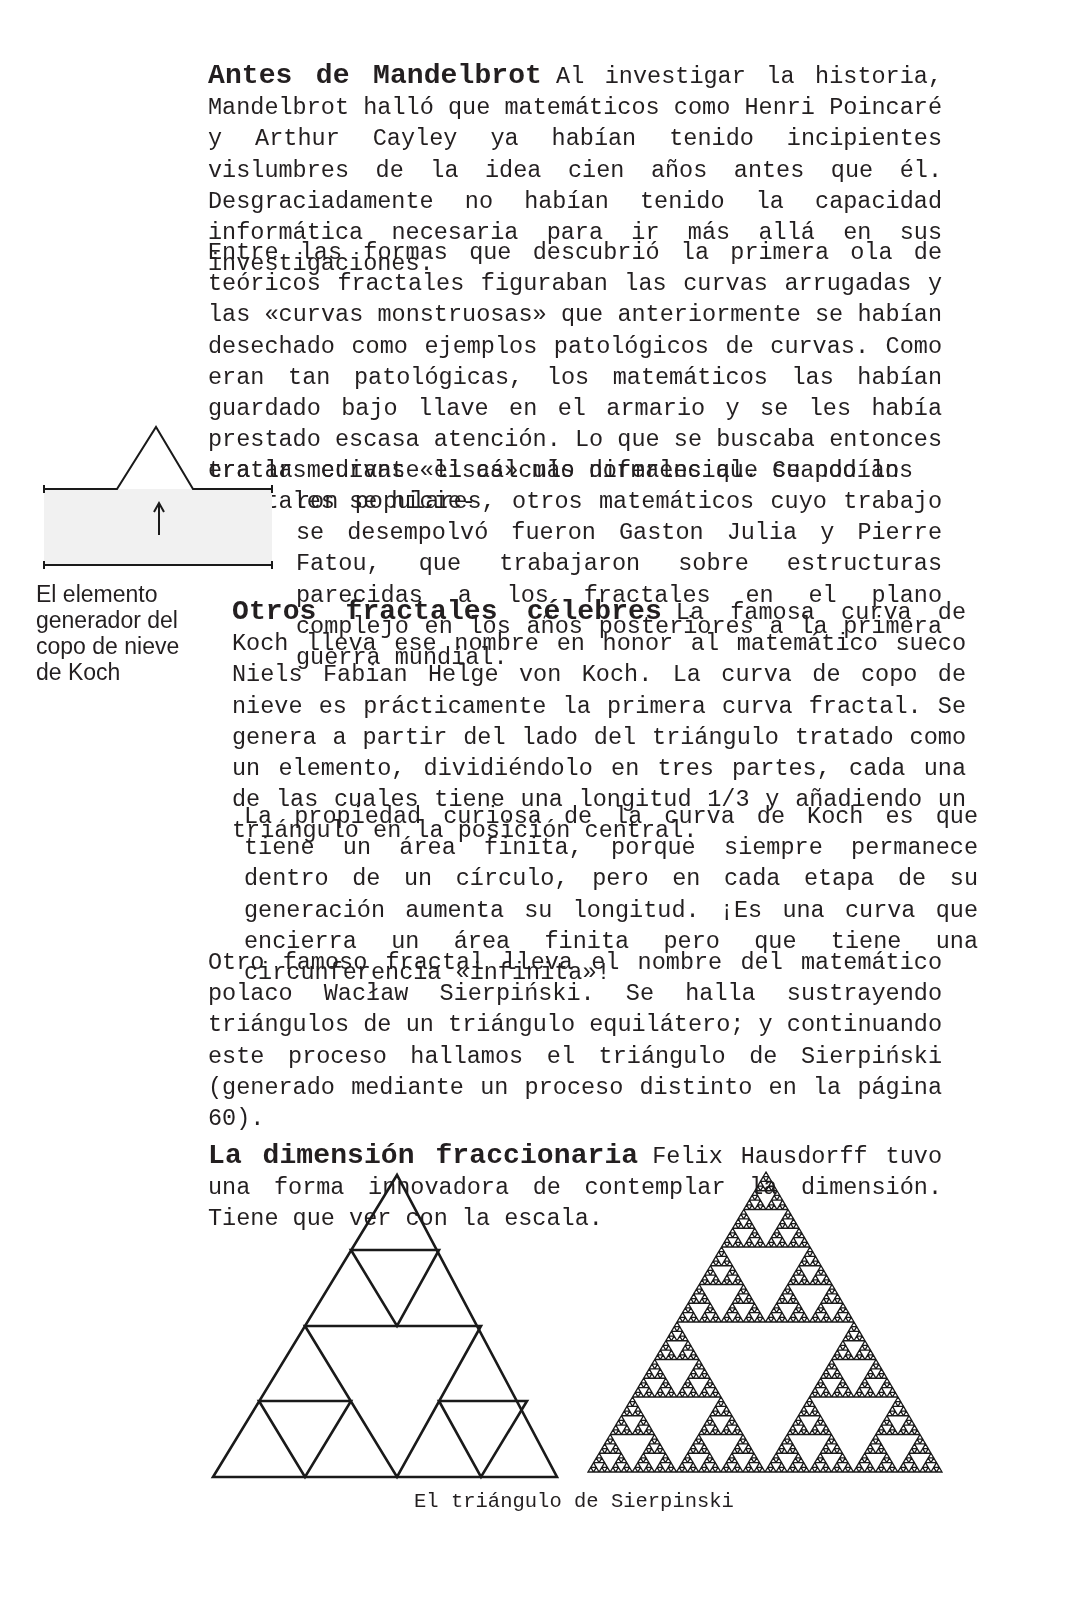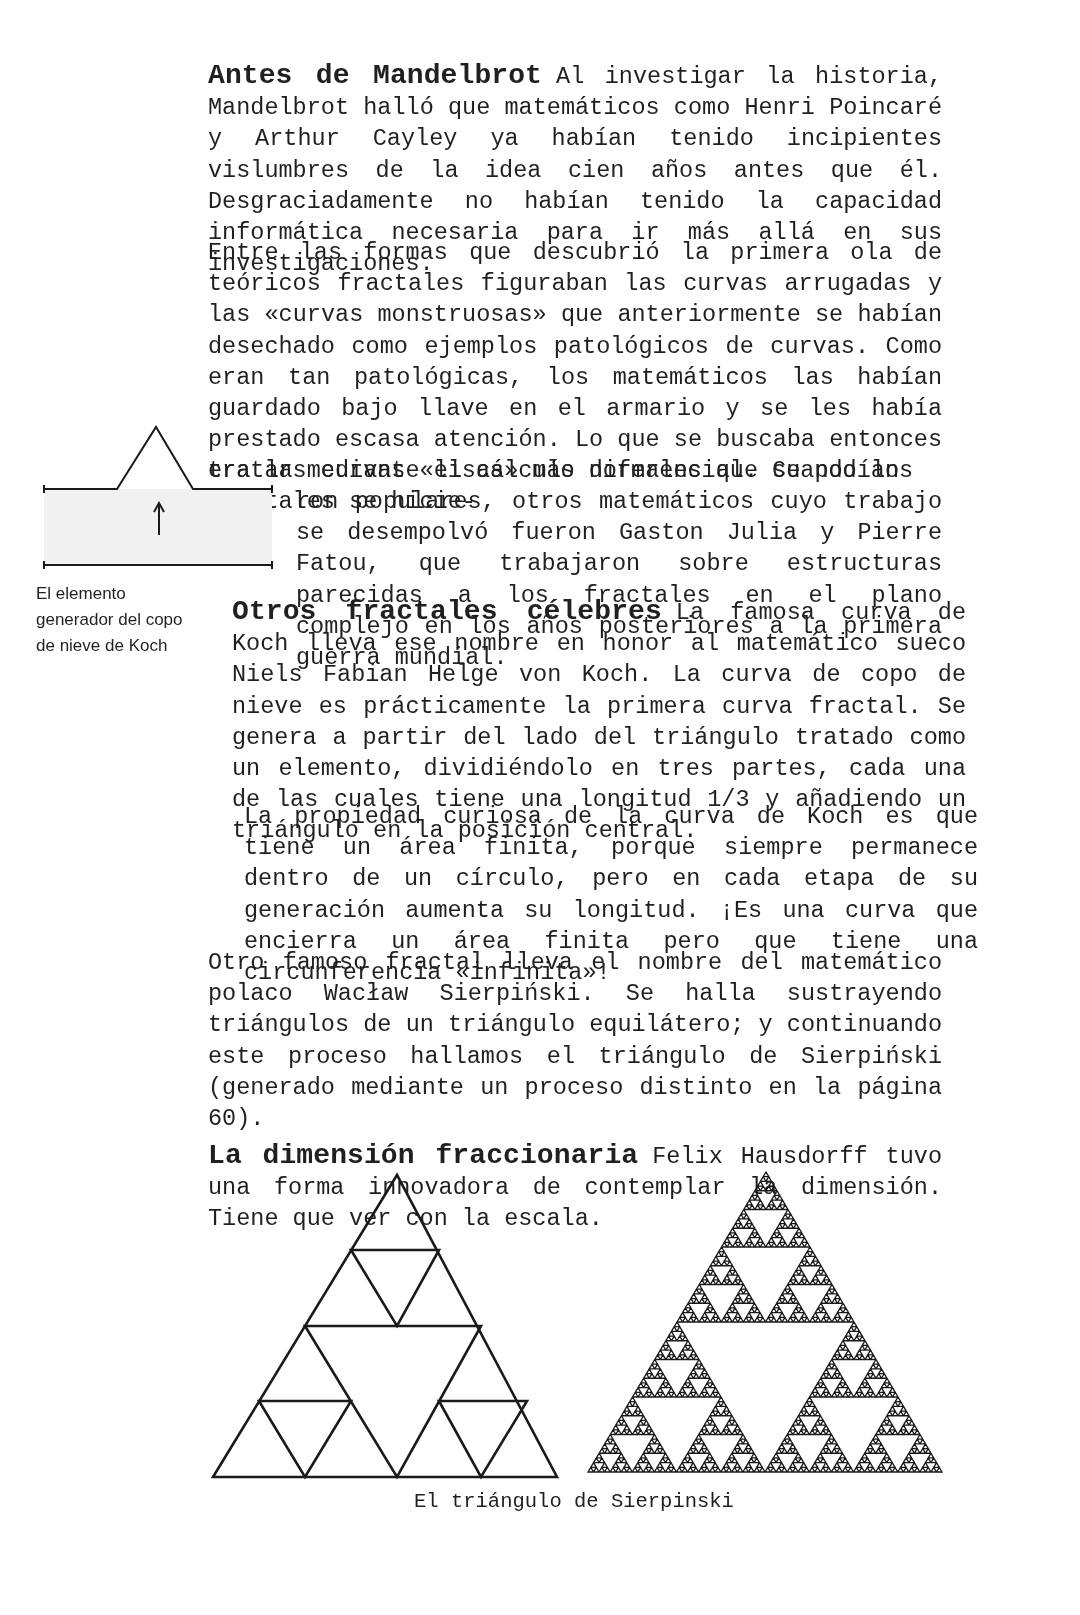--- a/index.html
+++ b/index.html
@@ -18,21 +18,21 @@
   #p2b { top: 455px; left: 208px; }
   #p2c { top: 486px; left: 296px; width: 646px; }
   #p3 { top: 596px; margin-left: 24px; }
   #p4 { top: 801px; margin-left: 36px; }
   #p5 { top: 947px; }
   #p6 { top: 1140px; }
   .koch { position: absolute; left: 36px; top: 415px; width: 244px; height: 160px; }
   .koch-cap {
     position: absolute; left: 36px; top: 581px; width: 160px;
     font-family: "Liberation Sans", "DejaVu Sans", sans-serif;
-    font-size: 17px; line-height: 26px; color: #231f20;
+    font-size: 23px; line-height: 26px; color: #231f20;
   }
   .tri-left { position: absolute; left: 205px; top: 1166px; width: 360px; height: 320px; }
   .tri-right { position: absolute; left: 580px; top: 1164px; width: 370px; height: 320px; }
   .sier-cap {
     position: absolute; top: 1490px; left: 0; width: 1080px; text-align: center;
     font-family: Liberation Mono, monospace; font-size: 20.5px; color: #231f20;
     padding-left: 68px; box-sizing: border-box;
   }
 </style>
 </head>

